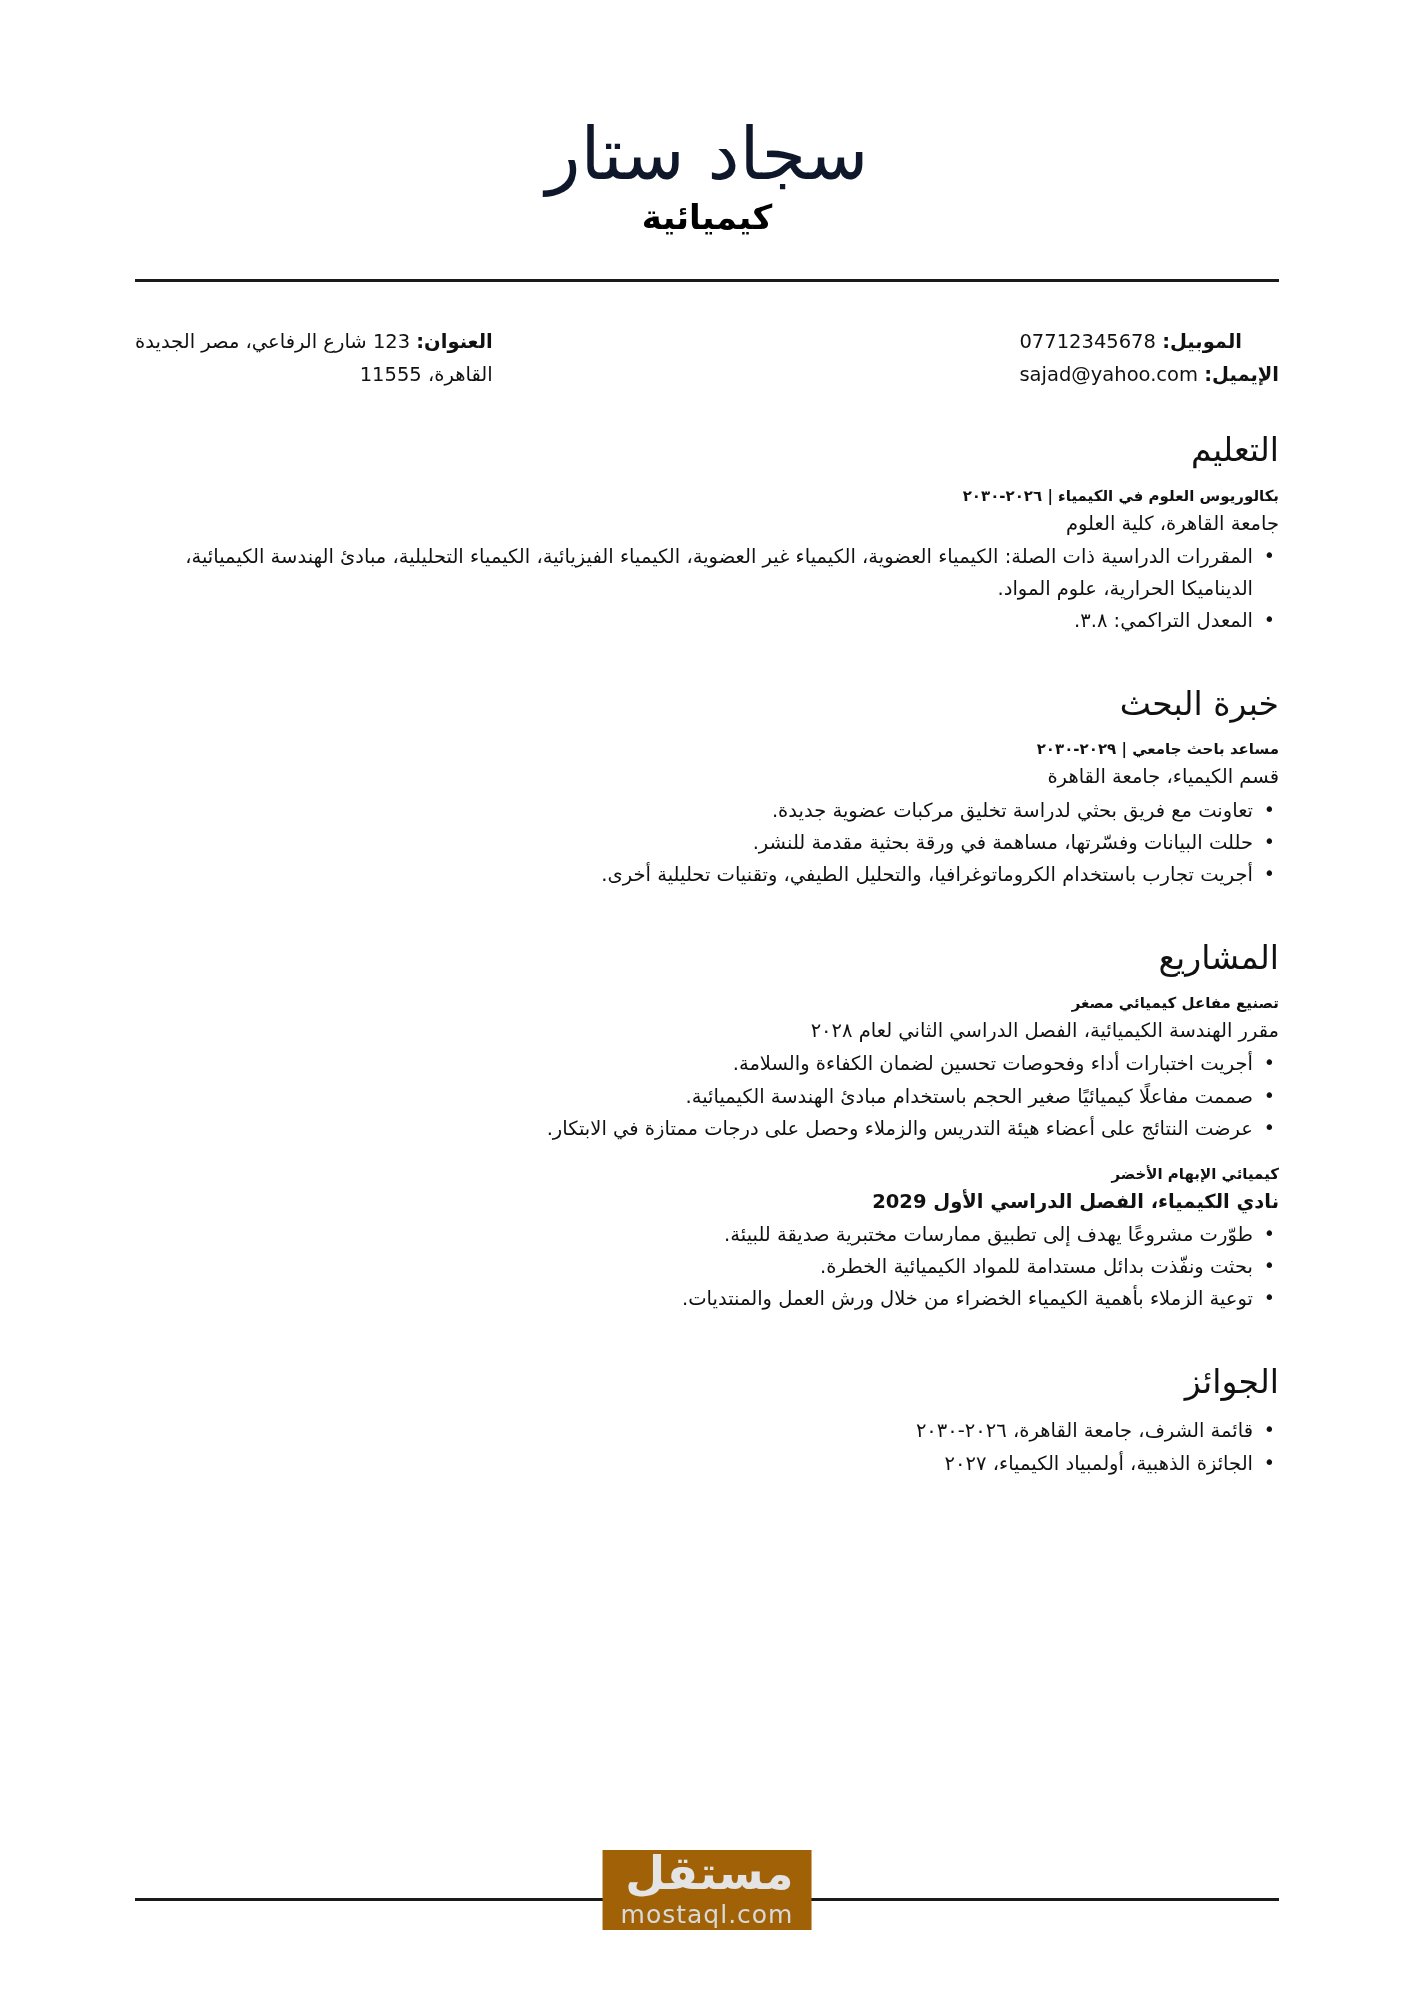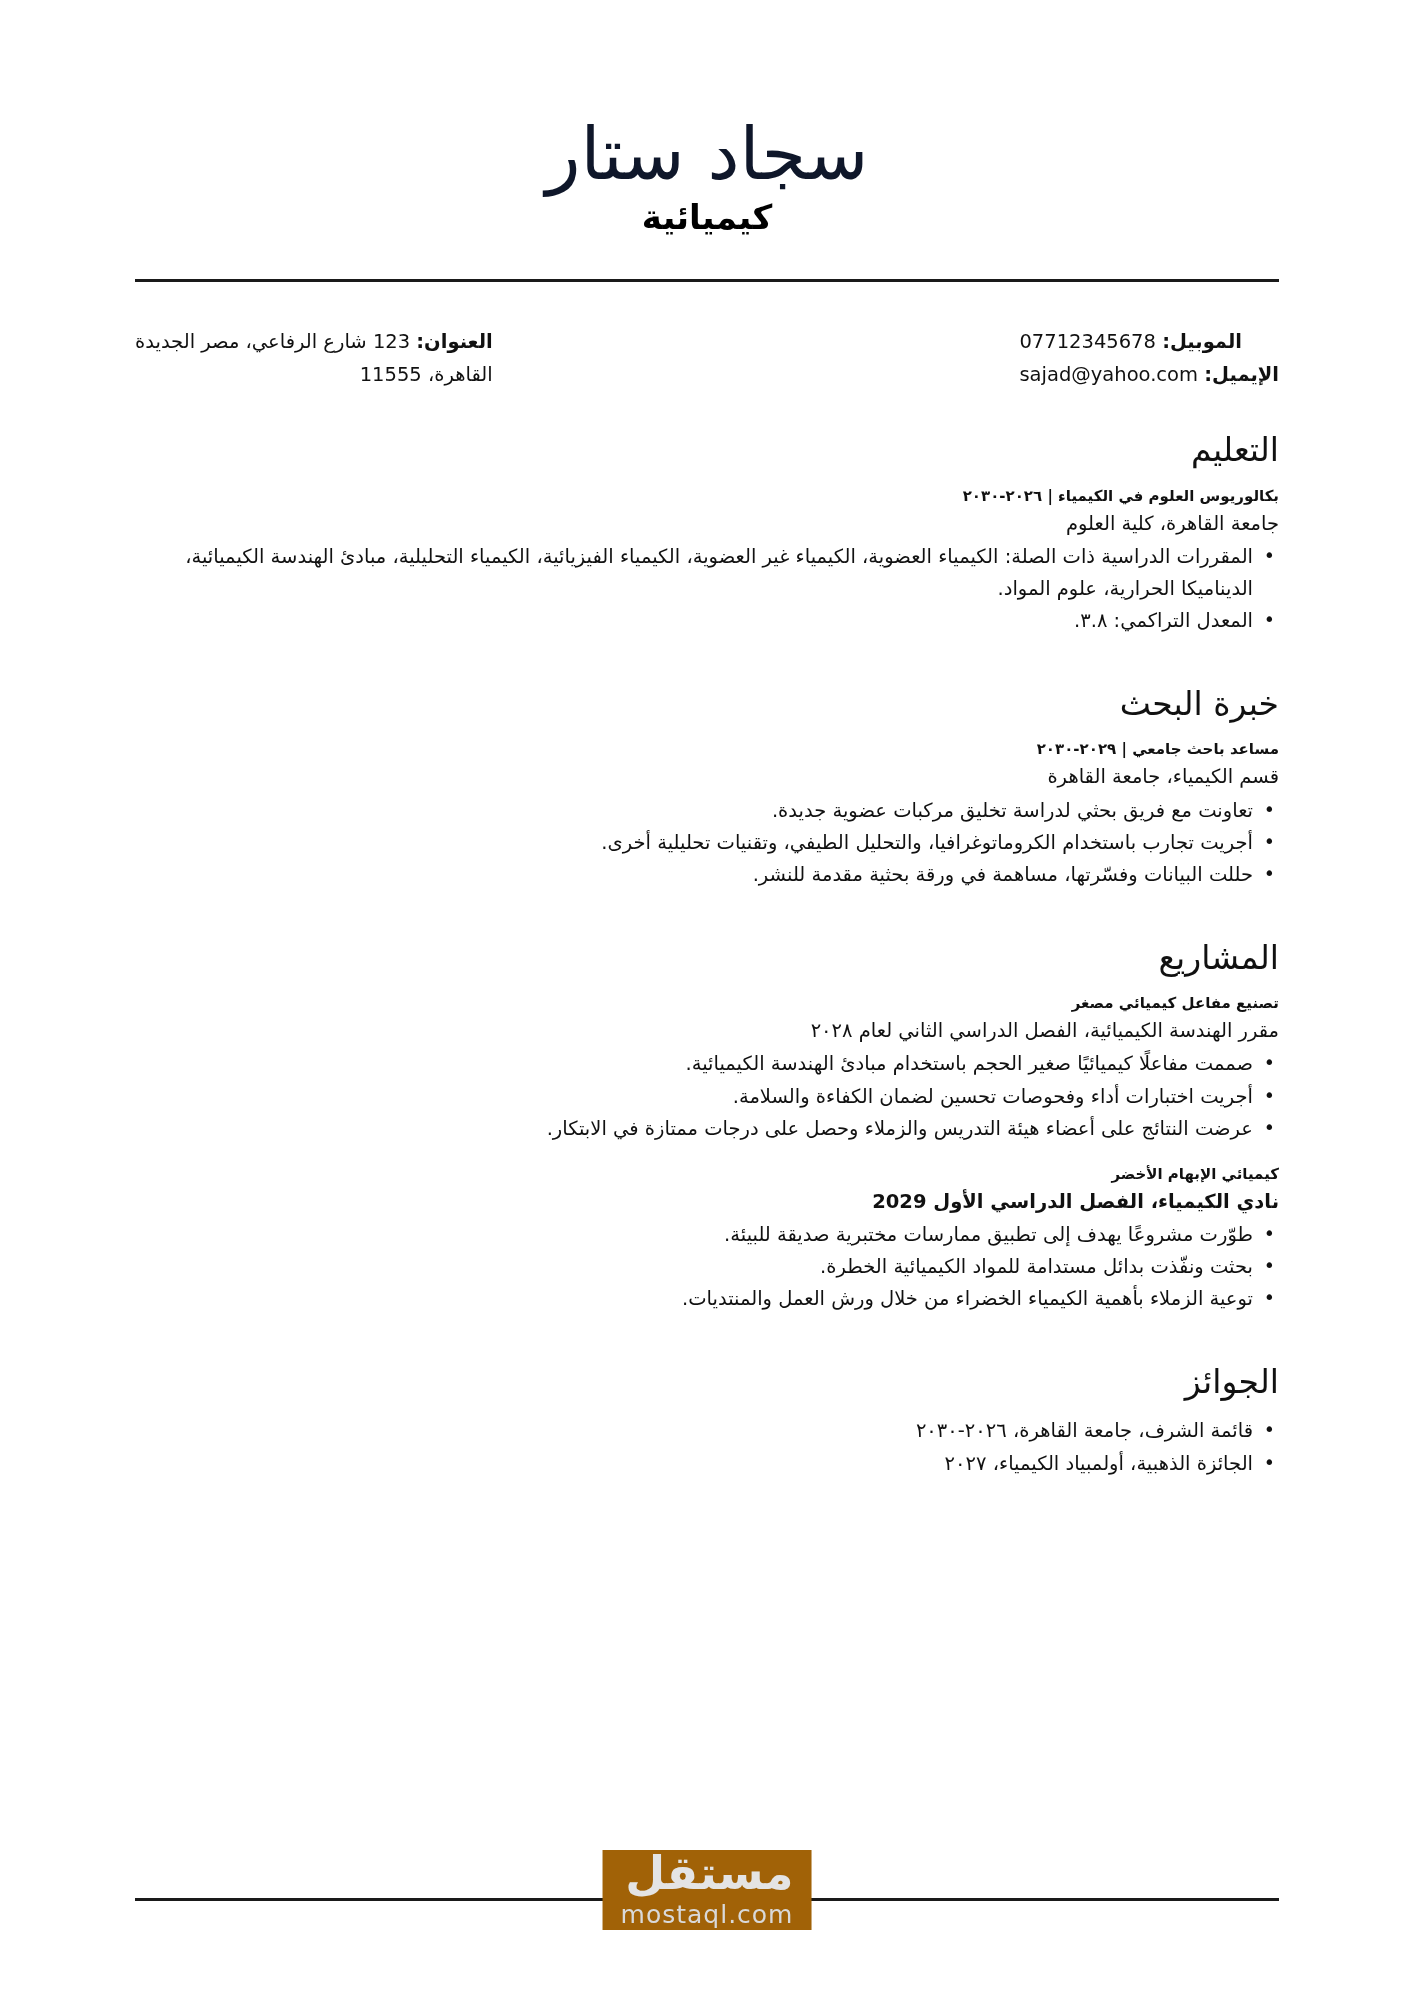--- a/index.html
+++ b/index.html
@@ -214,35 +214,35 @@
   </div>
 
   <div class="section">
     <div class="section-title">خبرة البحث</div>
 
     <div class="entry">
       <div class="entry-title">مساعد باحث جامعي | ٢٠٢٩-٢٠٣٠</div>
       <div class="entry-sub">قسم الكيمياء، جامعة القاهرة</div>
       <ul class="bullets">
         <li>تعاونت مع فريق بحثي لدراسة تخليق مركبات عضوية جديدة.</li>
+        <li>حللت البيانات وفسّرتها، مساهمة في ورقة بحثية مقدمة للنشر.</li>
         <li>أجريت تجارب باستخدام الكروماتوغرافيا، والتحليل الطيفي، وتقنيات تحليلية أخرى.</li>
-        <li>حللت البيانات وفسّرتها، مساهمة في ورقة بحثية مقدمة للنشر.</li>
       </ul>
     </div>
   </div>
 
   <div class="section">
     <div class="section-title">المشاريع</div>
 
     <div class="entry">
       <div class="entry-title">تصنيع مفاعل كيميائي مصغر</div>
       <div class="entry-sub">مقرر الهندسة الكيميائية، الفصل الدراسي الثاني لعام ٢٠٢٨</div>
       <ul class="bullets">
+        <li>أجريت اختبارات أداء وفحوصات تحسين لضمان الكفاءة والسلامة.</li>
         <li>صممت مفاعلًا كيميائيًا صغير الحجم باستخدام مبادئ الهندسة الكيميائية.</li>
-        <li>أجريت اختبارات أداء وفحوصات تحسين لضمان الكفاءة والسلامة.</li>
         <li>عرضت النتائج على أعضاء هيئة التدريس والزملاء وحصل على درجات ممتازة في الابتكار.</li>
       </ul>
     </div>
 
     <div class="entry" style="margin-top:16px;">
       <div class="entry-title">كيميائي الإبهام الأخضر</div>
       <div class="entry-sub bold">نادي الكيمياء، الفصل الدراسي الأول 2029</div>
       <ul class="bullets">
         <li>طوّرت مشروعًا يهدف إلى تطبيق ممارسات مختبرية صديقة للبيئة.</li>
         <li>بحثت ونفّذت بدائل مستدامة للمواد الكيميائية الخطرة.</li>

